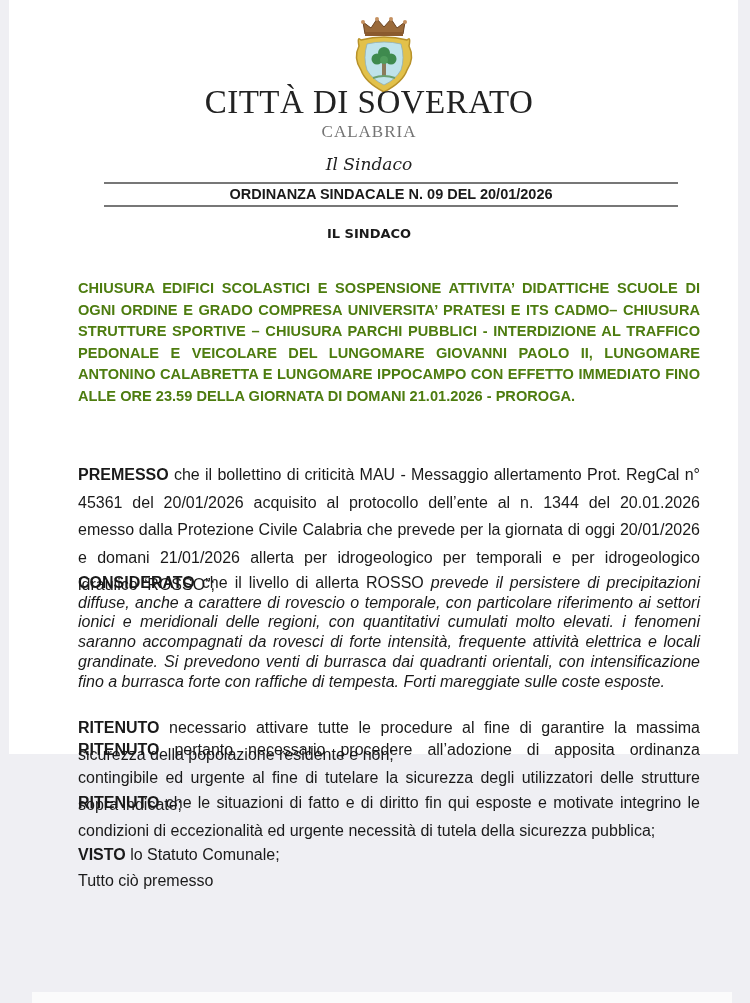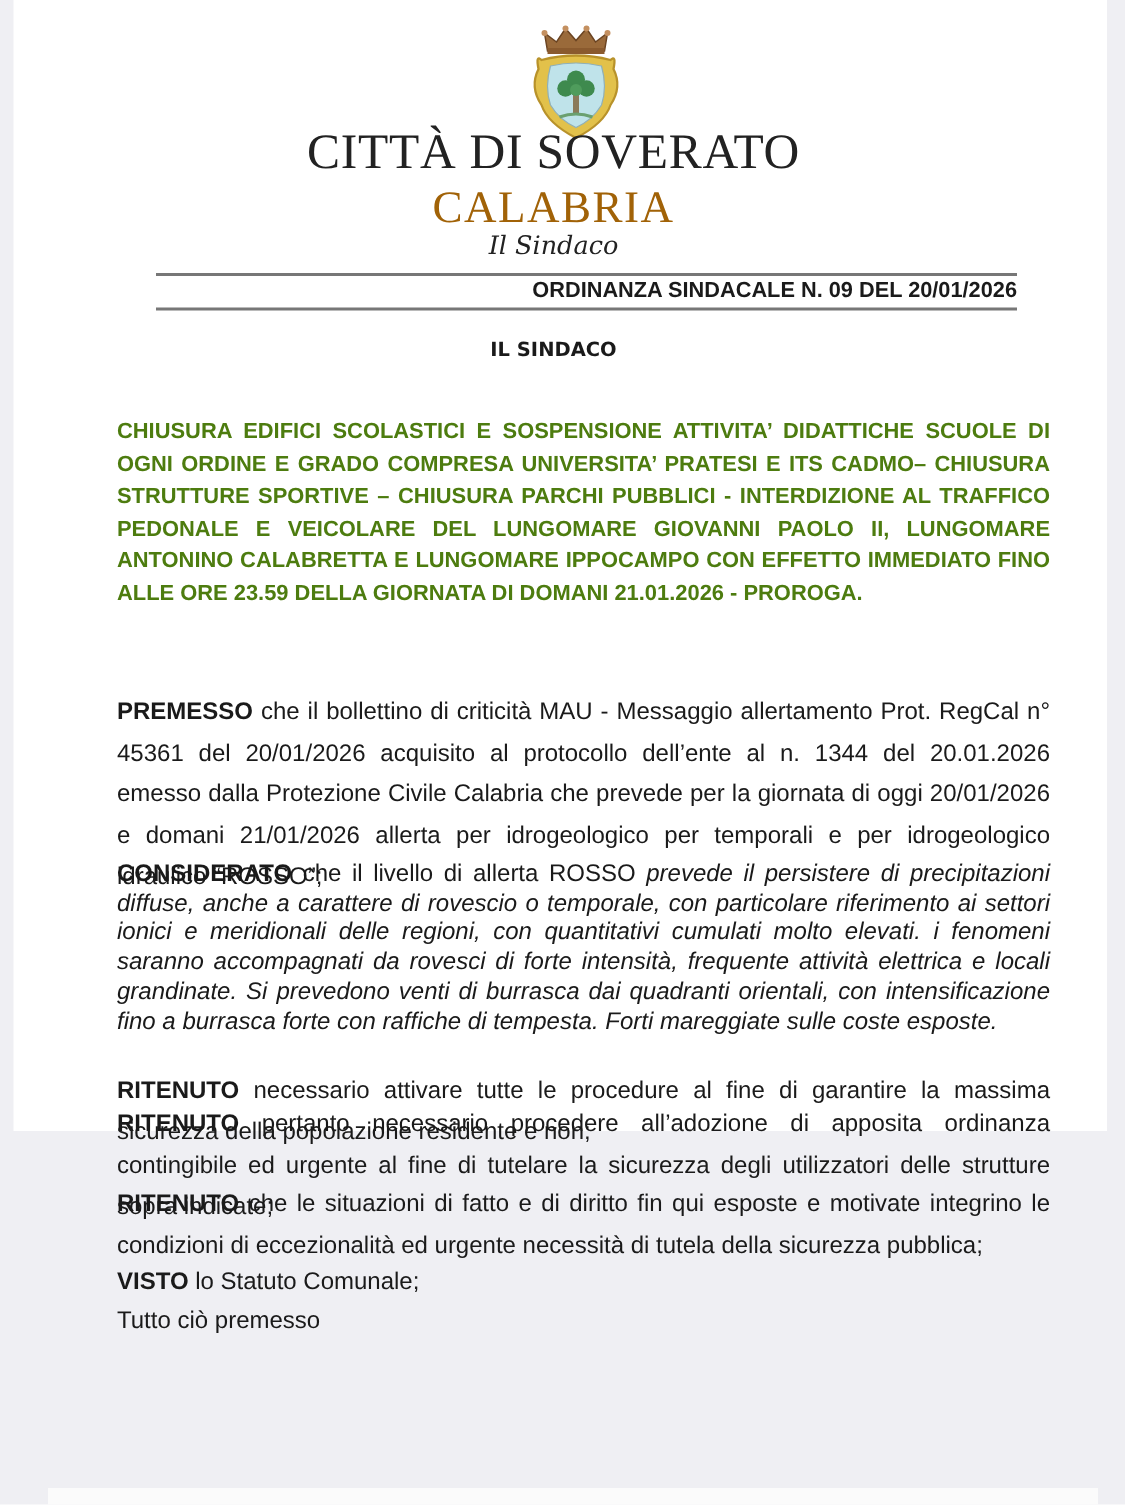--- a/index.html
+++ b/index.html
@@ -28,22 +28,22 @@
     font-size: 33px;
     color: #222;
     letter-spacing: 0.5px;
     margin-left: -9px;
   }
   .region {
     position: absolute;
     left: 0; right: 0; top: 122px;
     text-align: center;
     font-family: "Liberation Serif", "DejaVu Serif", serif;
-    font-size: 30px;
-    color: #a16207;
+    font-size: 17px;
+    color: #737373;
     letter-spacing: 1px;
     margin-left: -9px;
   }
   .sindaco-script {
     position: absolute;
     left: 0; right: 0; top: 154px;
     text-align: center;
     font-family: "DejaVu Serif", serif;
     font-style: italic;
     font-size: 17px;
@@ -52,21 +52,21 @@
   }
   .hline {
     position: absolute;
     left: 95px; width: 574px;
     height: 2px;
     background: #777;
   }
   .ordinanza {
     position: absolute;
     left: 95px; width: 574px; top: 186px;
-    text-align: right;
+    text-align: center;
     font-family: "Liberation Sans", sans-serif;
     font-weight: bold;
     font-size: 14.5px;
     color: #1a1a1a;
   }
   .il-sindaco {
     position: absolute;
     left: 0; right: 0; top: 226px;
     text-align: center;
     font-family: "DejaVu Sans", sans-serif;

